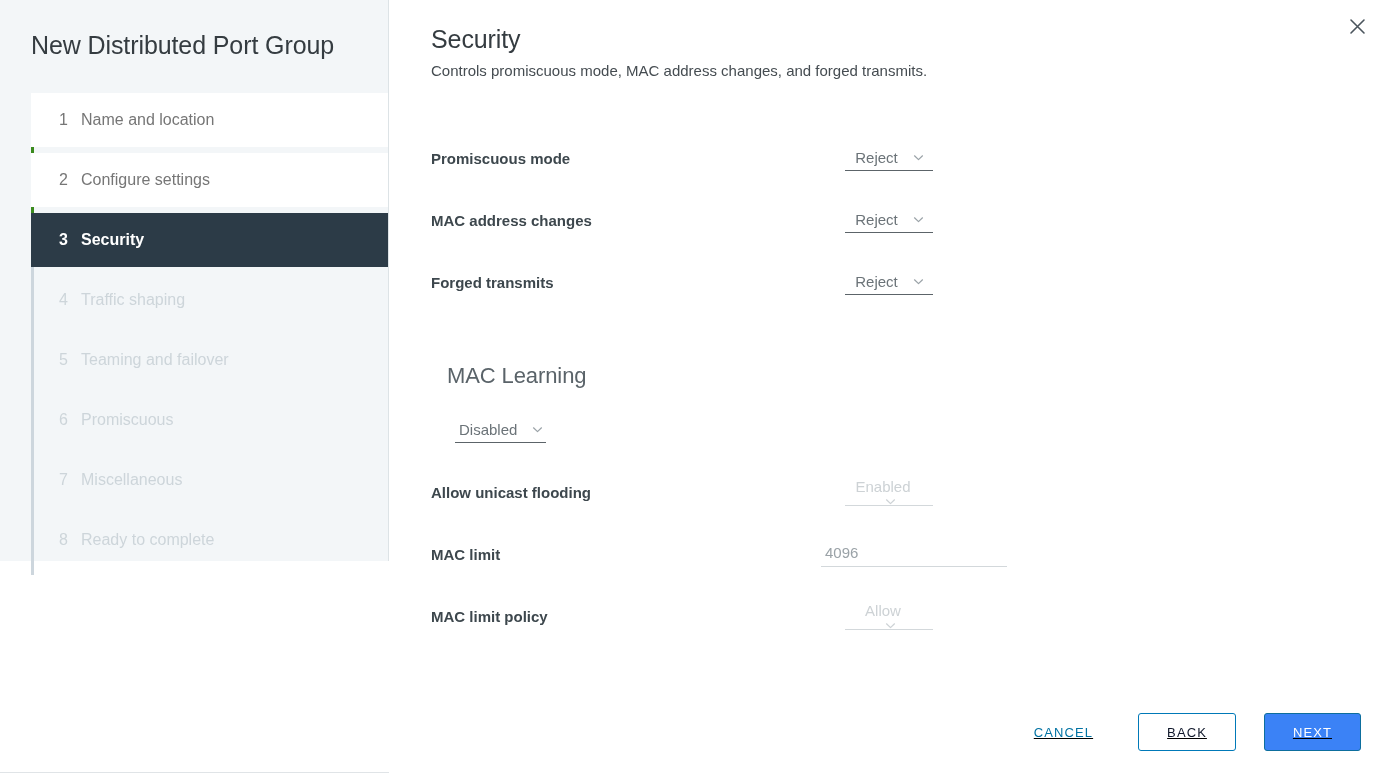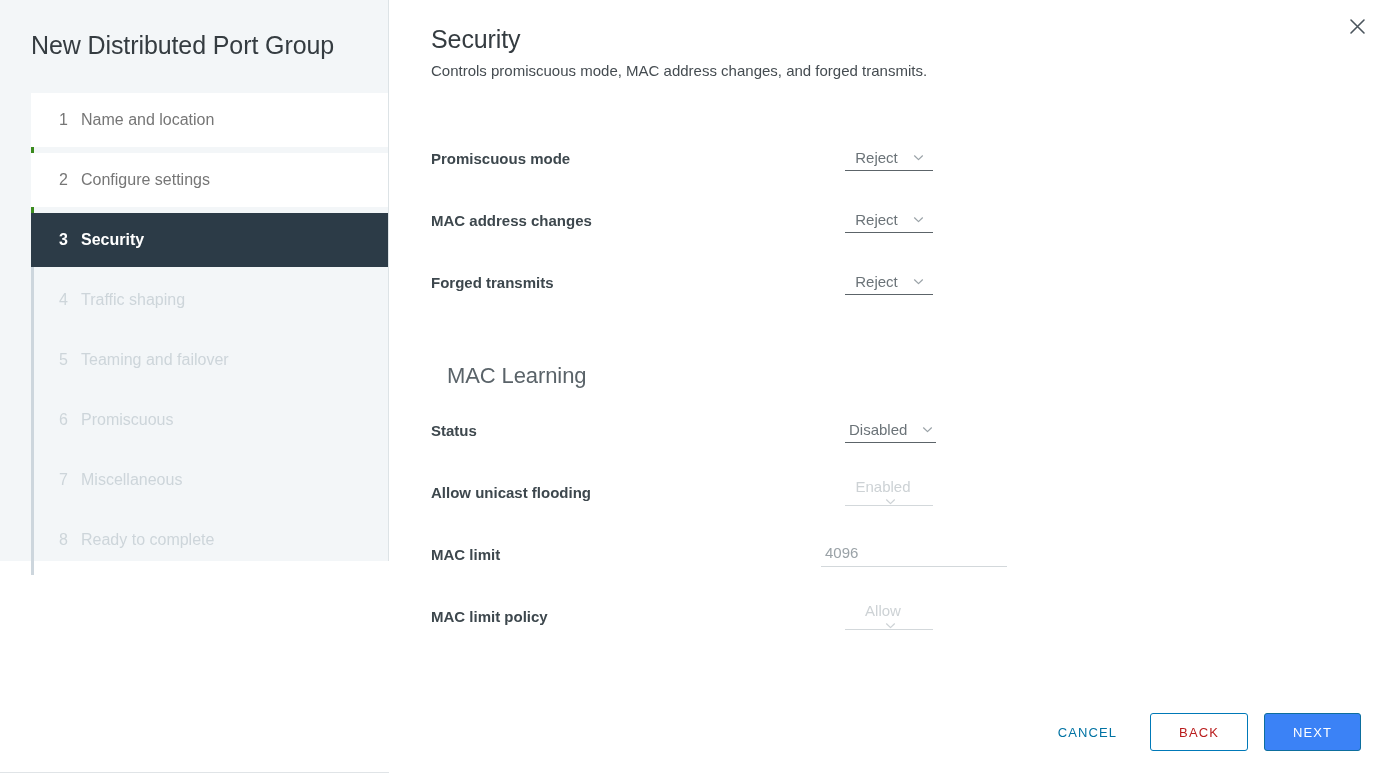--- a/index.html
+++ b/index.html
@@ -226,21 +226,22 @@
     margin-left: 16px;
   }
 
   
   .footer {
     position: absolute;
     right: 30px;
     bottom: 22px;
     display: flex;
     align-items: center;
-    gap: 4px;
+    gap: 16px;
+    text-decoration: underline;
   }
 
   .btn {
     font-family: "Liberation Sans", sans-serif;
     font-size: 13px;
     letter-spacing: 1.1px;
     font-weight: 500;
     cursor: pointer;
     border-radius: 3px;
     height: 38px;
@@ -253,21 +254,21 @@
     background: transparent;
     border: 1px solid transparent;
     color: #0072a3;
     padding: 0 18px;
     margin-right: 10px;
   }
 
   .btn-outline {
     background: #ffffff;
     border: 1px solid #0079b8;
-    color: #b91c1c;
+    color: #0f172a;
     padding: 0 28px;
     margin-right: 12px;
     text-align: center;
   }
 
   .btn-primary {
     background: #3b82f6;
     border: 1px solid #0d6e9d;
     color: #ffffff;
     padding: 0 28px;
@@ -378,21 +379,20 @@
                   <path d="M2.5 4.8 L6.5 8.6 L10.5 4.8" stroke="#9aa2a7" stroke-width="1.2" fill="none" stroke-linecap="round" stroke-linejoin="round"></path>
                 </svg>
             </span>
           </div>
         </div>
       </div>
 
       <h3 class="section-heading">MAC Learning</h3>
 
       <div class="form-row">
-        <label class="form-label">Status</label>
         <div class="control">
           <div class="select-ctl">
             <span class="sel-text">Disabled</span>
             <span class="chev">
               <svg width="13" height="13" viewBox="0 0 13 13">
                   <path d="M2.5 4.8 L6.5 8.6 L10.5 4.8" stroke="#9aa2a7" stroke-width="1.2" fill="none" stroke-linecap="round" stroke-linejoin="round"></path>
                 </svg>
             </span>
           </div>
         </div>

